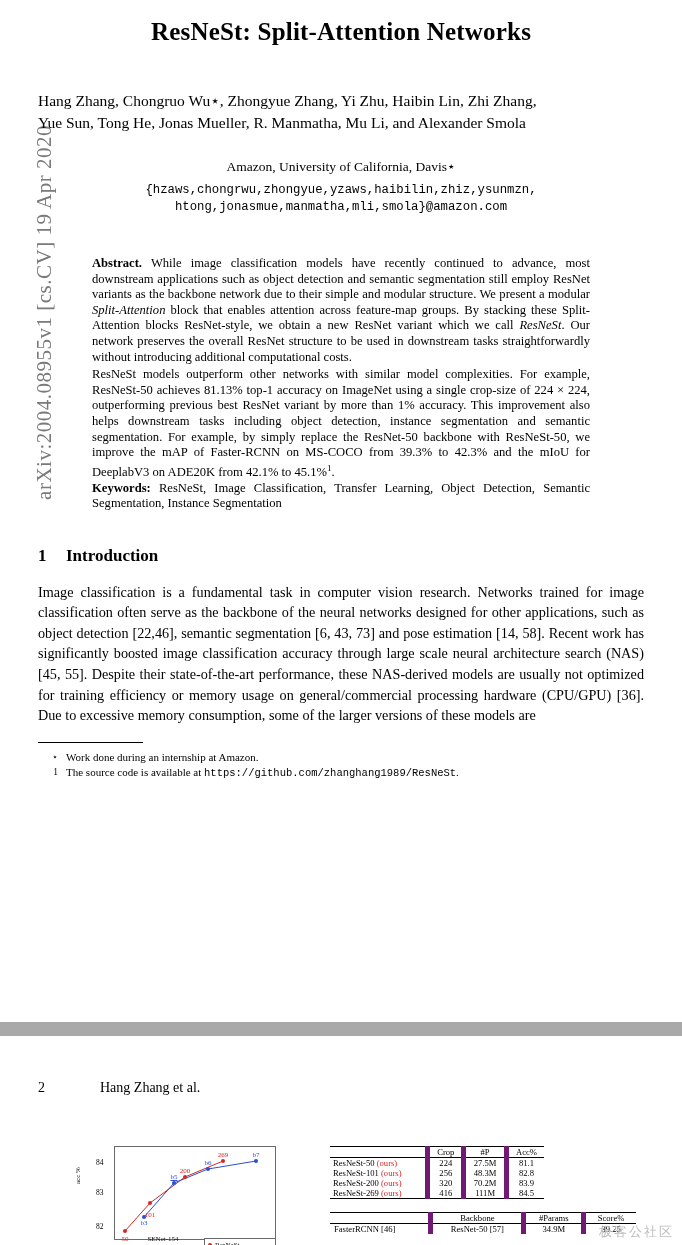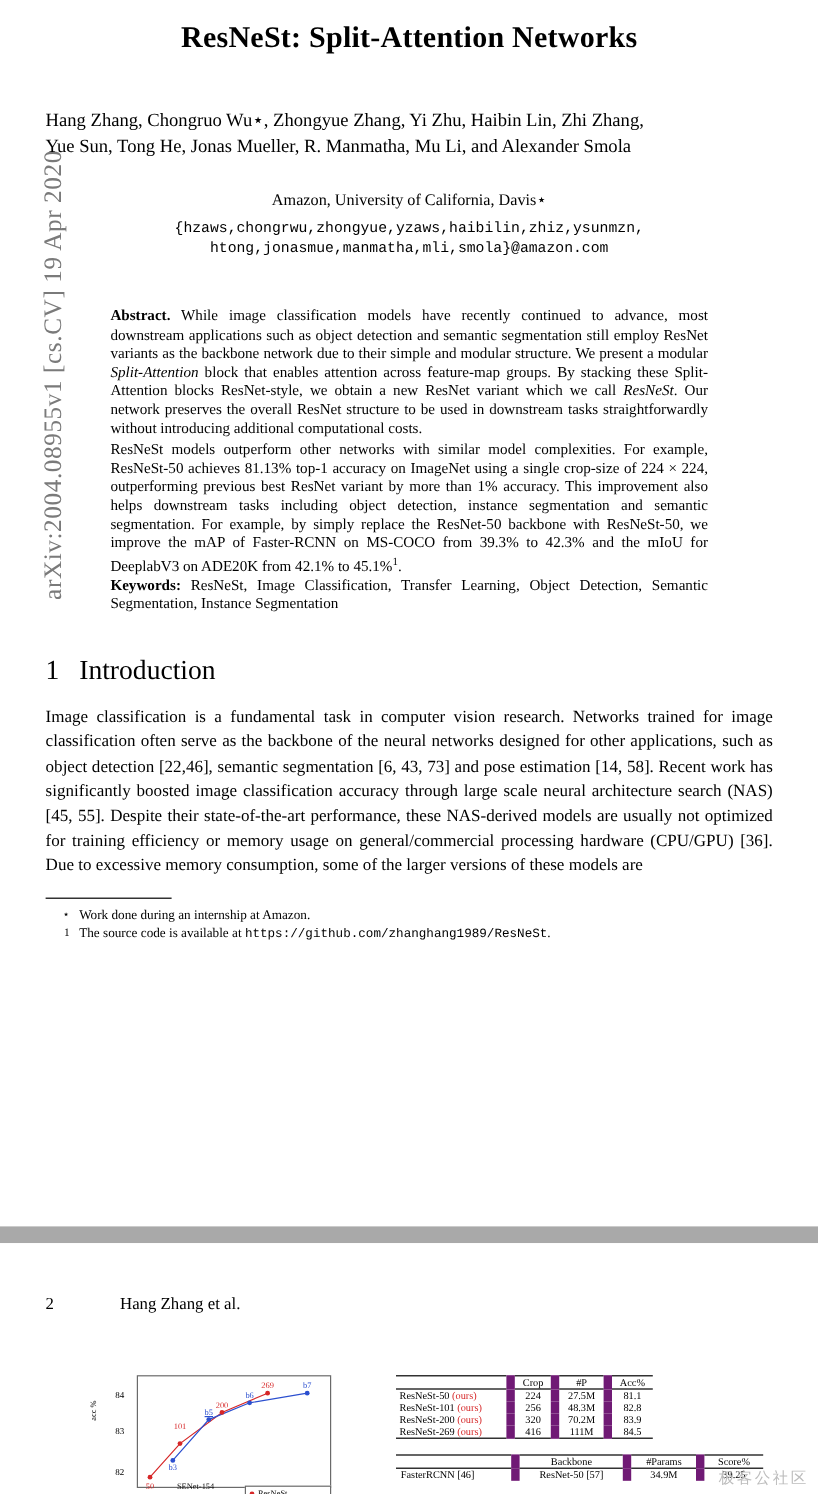--- a/index.html
+++ b/index.html
@@ -80,22 +80,22 @@
   .abstract-block p.cont {
     margin-top: 2px;
   }
   .kw {
     margin-top: 14px;
   }
   b, .bold { font-weight: bold; }
   i, .ital { font-style: italic; }
   .section-head {
     margin: 34px 0 0 0;
-    font-size: 23px;
-    font-weight: normal;
+    font-size: 17px;
+    font-weight: bold;
   }
   .section-head .num {
     display: inline-block;
     width: 28px;
   }
   .body-text {
     margin-top: 16px;
     font-size: 14.2px;
     line-height: 20.6px;
     text-align: justify;
@@ -227,21 +227,21 @@
     border-collapse: collapse;
   }
   .tbl1 td, .tbl1 th {
     padding: 0 3px;
     text-align: center;
     font-weight: normal;
   }
   .tbl1 td.name, .tbl1 th.name { text-align: left; }
   .rule-top { border-top: 1px solid #000; }
   .rule-bot { border-bottom: 1px solid #000; }
-  .vl { border-left: 7px solid #701a75; }
+  .vl { border-left: 5px solid #701a75; }
   .ours { color: #d62728; }
   .tbl2 {
     position: absolute;
     left: 330px;
     top: 176px;
     width: 306px;
     font-size: 8.6px;
     border-collapse: collapse;
   }
   .tbl2 td, .tbl2 th {
@@ -327,21 +327,21 @@
       <div class="pt red" style="left:10px;top:84px;"></div>
       <div class="pt red" style="left:35px;top:56px;"></div>
       <div class="pt red" style="left:70px;top:30px;"></div>
       <div class="pt red" style="left:108px;top:14px;"></div>
       <div class="pt blue" style="left:29px;top:70px;"></div>
       <div class="pt blue" style="left:59px;top:36px;"></div>
       <div class="pt blue" style="left:93px;top:22px;"></div>
       <div class="pt blue" style="left:141px;top:14px;"></div>
 
       <div class="plbl red" style="left:10px;top:96px;">50</div>
-      <div class="plbl red" style="left:35px;top:46px;">101</div>
+      <div class="plbl red" style="left:35px;top:72px;">101</div>
       <div class="plbl red" style="left:70px;top:28px;">200</div>
       <div class="plbl red" style="left:108px;top:12px;">269</div>
       <div class="plbl blue" style="left:29px;top:80px;">b3</div>
       <div class="plbl blue" style="left:59px;top:34px;text-decoration:underline;">b5</div>
       <div class="plbl blue" style="left:93px;top:20px;">b6</div>
       <div class="plbl blue" style="left:141px;top:12px;">b7</div>
       <div class="plbl dark" style="left:48px;top:96px;">SENet-154</div>
     </div>
 
     <div class="legend">

